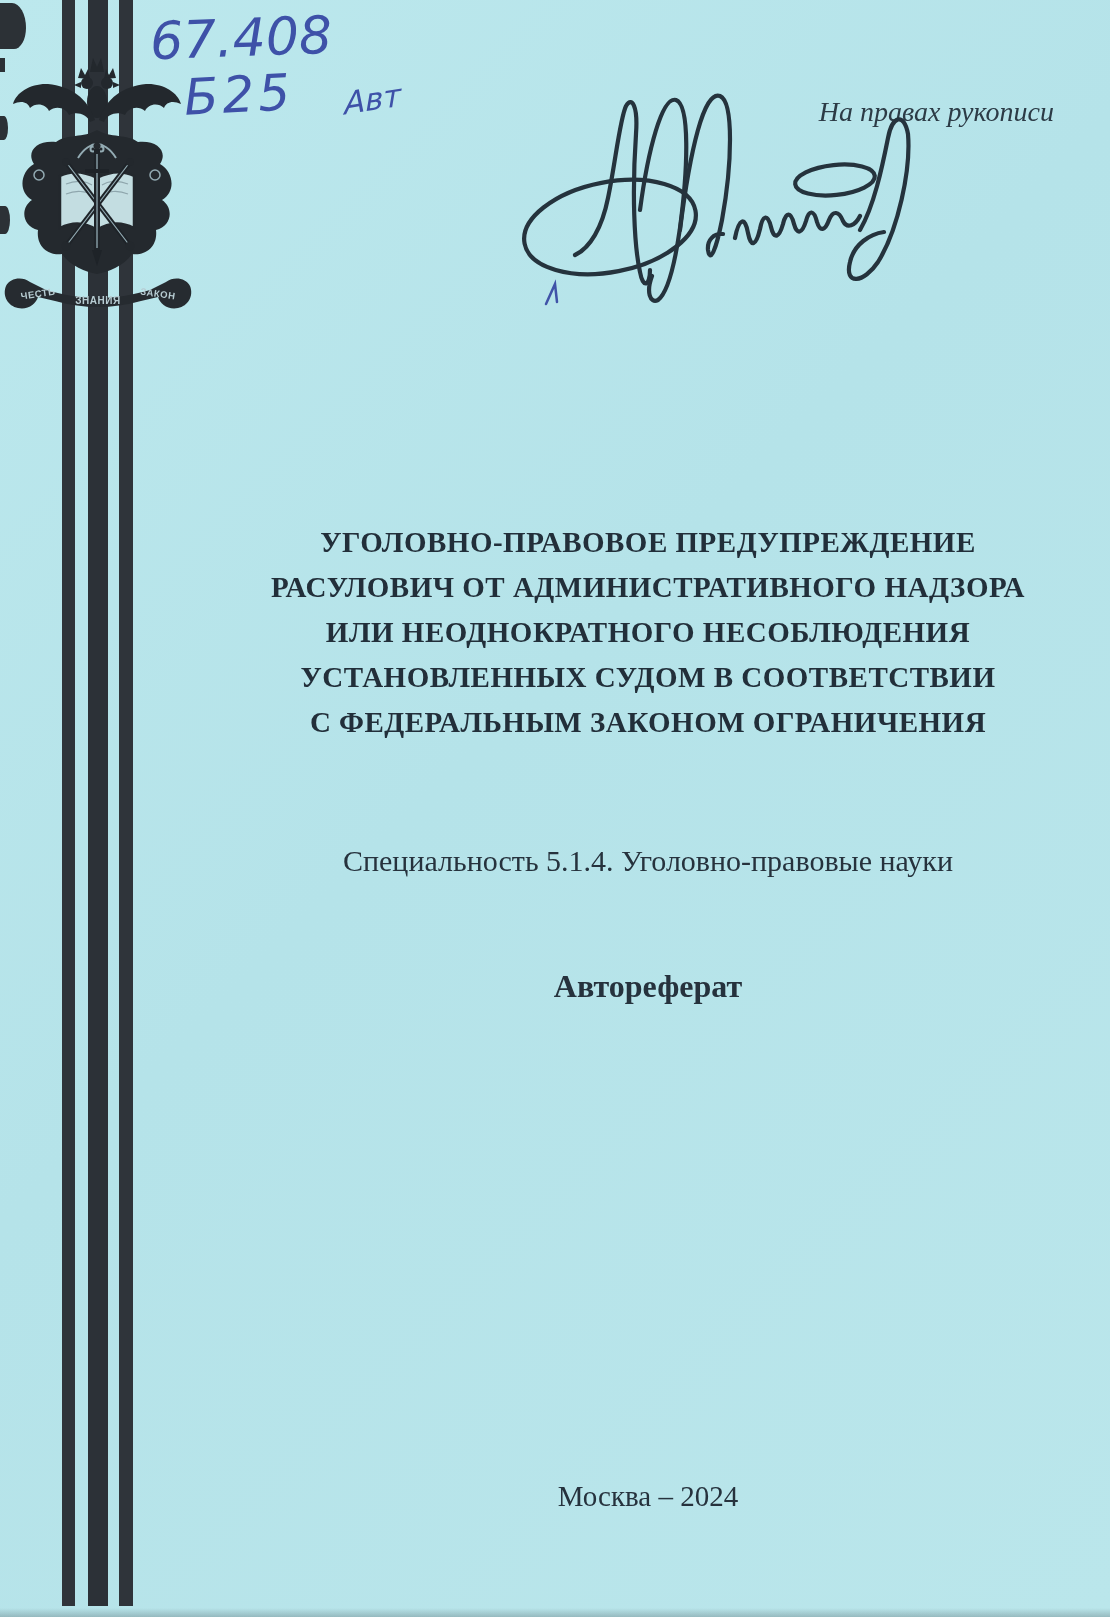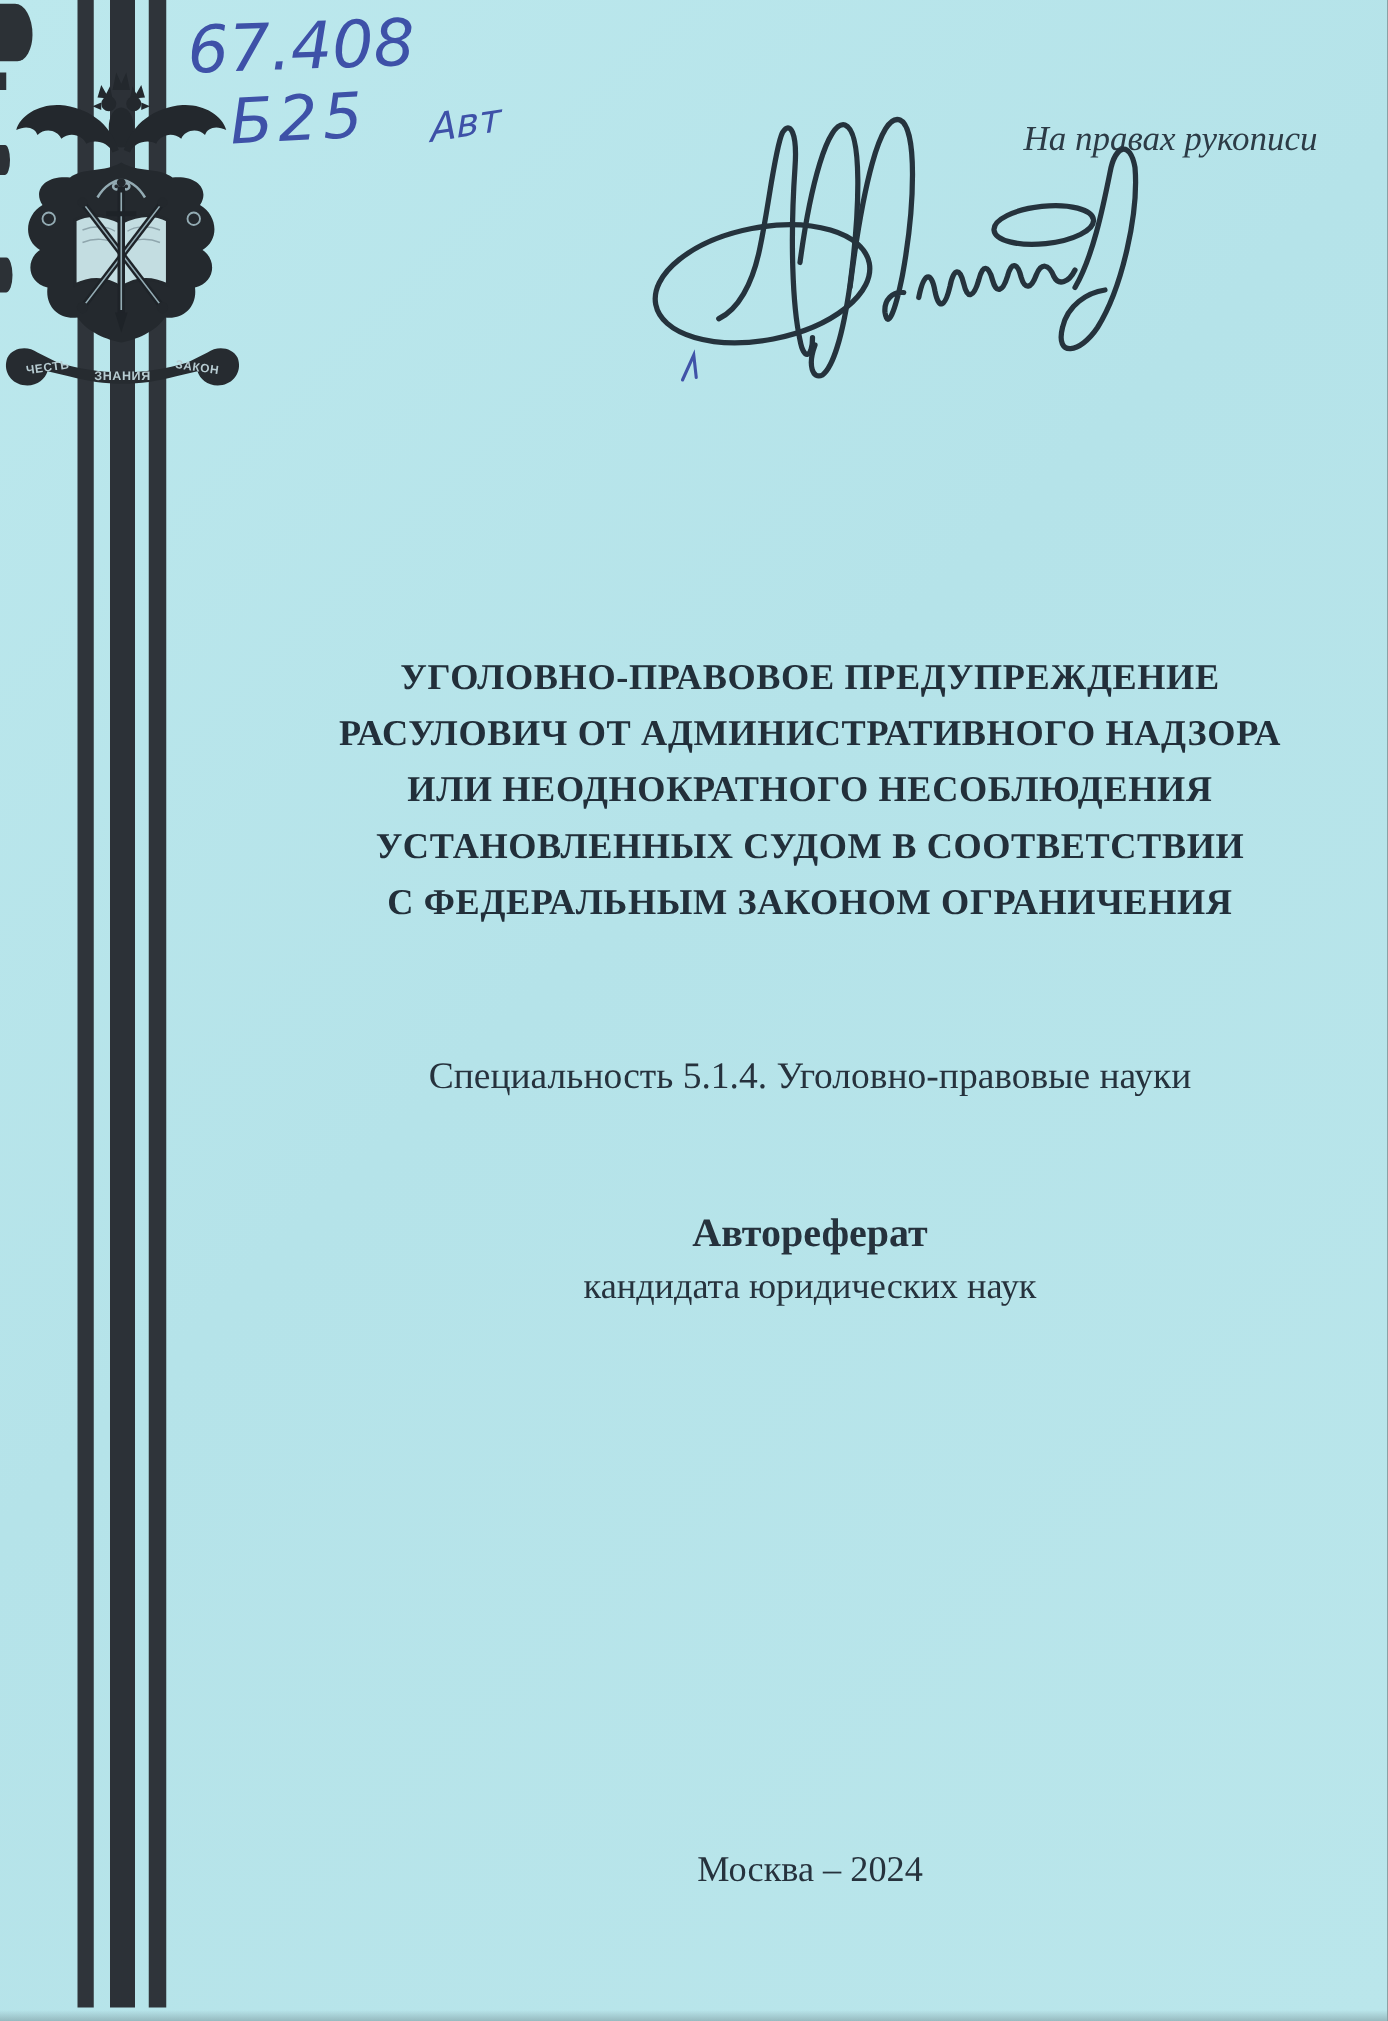--- a/index.html
+++ b/index.html
@@ -148,17 +148,16 @@
   <div class="content title">
     <div>УГОЛОВНО-ПРАВОВОЕ ПРЕДУПРЕЖДЕНИЕ</div>
     <div>РАСУЛОВИЧ ОТ АДМИНИСТРАТИВНОГО НАДЗОРА</div>
     <div>ИЛИ НЕОДНОКРАТНОГО НЕСОБЛЮДЕНИЯ</div>
     <div>УСТАНОВЛЕННЫХ СУДОМ В СООТВЕТСТВИИ</div>
     <div>С ФЕДЕРАЛЬНЫМ ЗАКОНОМ ОГРАНИЧЕНИЯ</div>
   </div>
 
   <div class="content specialty">Специальность 5.1.4. Уголовно-правовые науки</div>
   <div class="content abs-label">Автореферат</div>
-  <div class="content abs-line2">кандидата юридических наук</div>
   <div class="content imprint">Москва – 2024</div>
 
   <div class="bottom-edge"></div>
 </div>
 
 </body></html>

